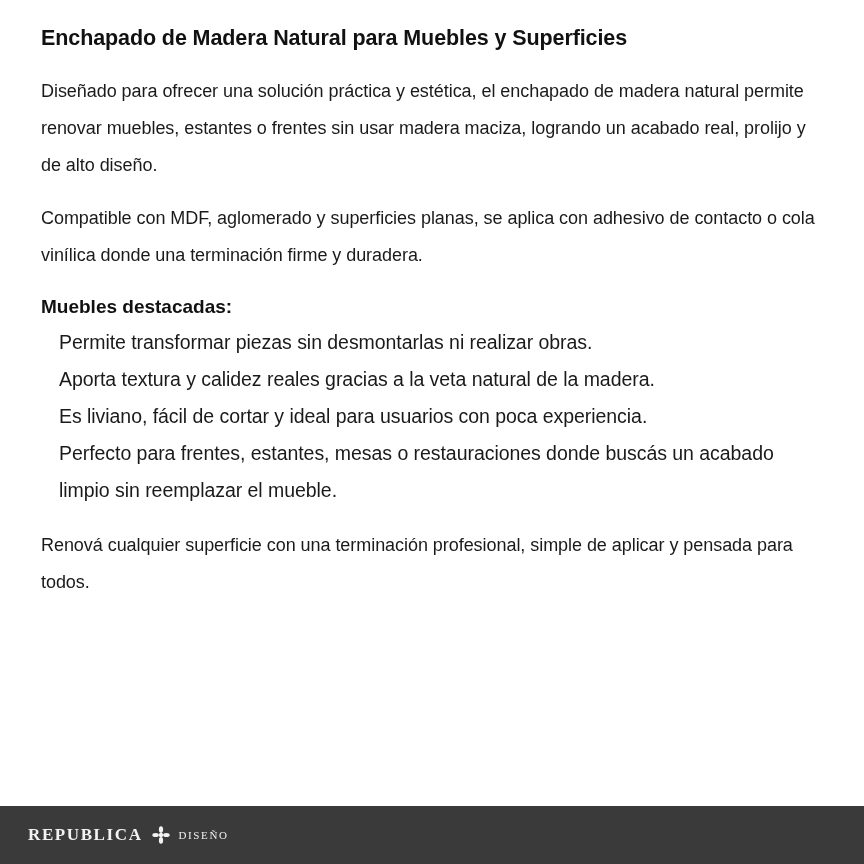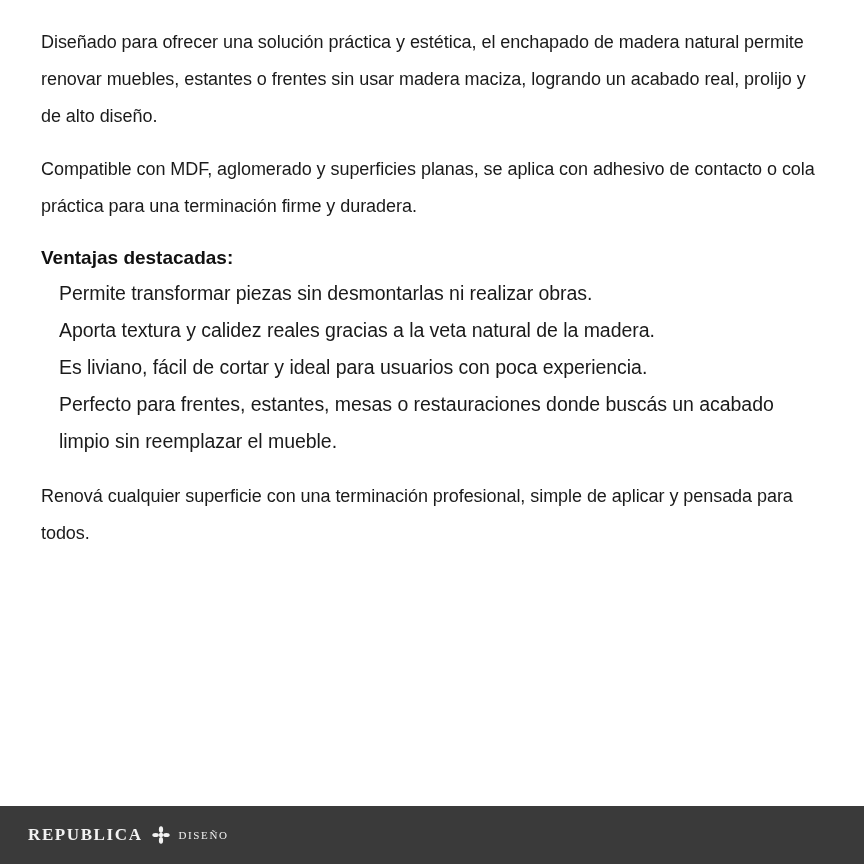--- a/index.html
+++ b/index.html
@@ -97,26 +97,27 @@
     font-family: "Liberation Serif", serif;
   }
 </style>
 </head>
 <body>
 
 <div class="page">
 
   <div class="content">
 
+    <h1 class="doc-title">Enchapado de Madera Natural para Muebles y Superficies</h1>
 
     <p class="para">Diseñado para ofrecer una solución práctica y estética, el enchapado de madera natural permite renovar muebles, estantes o frentes sin usar madera maciza, logrando un acabado real, prolijo y de alto diseño.</p>
 
-    <p class="para"> Compatible con MDF, aglomerado y superficies planas, se aplica con adhesivo de contacto o cola práctica para una terminación firme y duradera.</p>
+    <p class="para"> Compatible con MDF, aglomerado y superficies planas, se aplica con adhesivo de contacto o cola vinílica donde una terminación firme y duradera.</p>
 
-    <p class="sub-head">Ventajas destacadas:</p>
+    <p class="sub-head">Muebles destacadas:</p>
 
     <ul class="bullet-list">
       <li> Permite transformar piezas sin desmontarlas ni realizar obras.</li>
       <li> Aporta textura y calidez reales gracias a la veta natural de la madera.</li>
       <li> Es liviano, fácil de cortar y ideal para usuarios con poca experiencia.</li>
       <li> Perfecto para frentes, estantes, mesas o restauraciones donde buscás un acabado limpio sin reemplazar el mueble.</li>
     </ul>
 
     <p class="para">Renová cualquier superficie con una terminación profesional, simple de aplicar y pensada para todos.</p>
 

